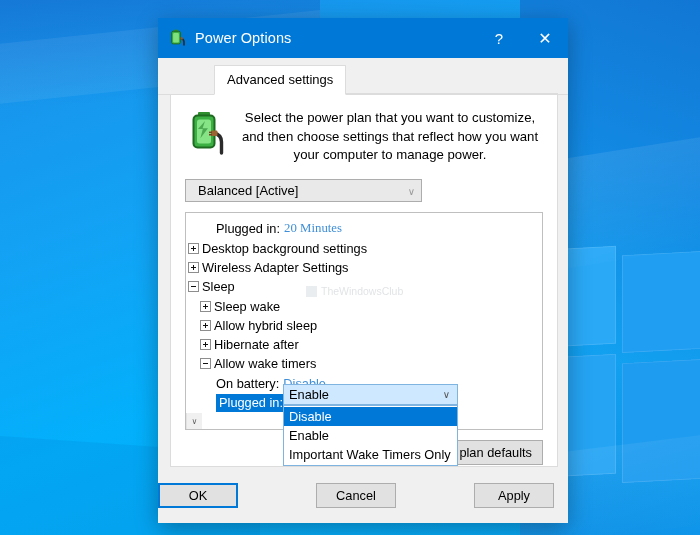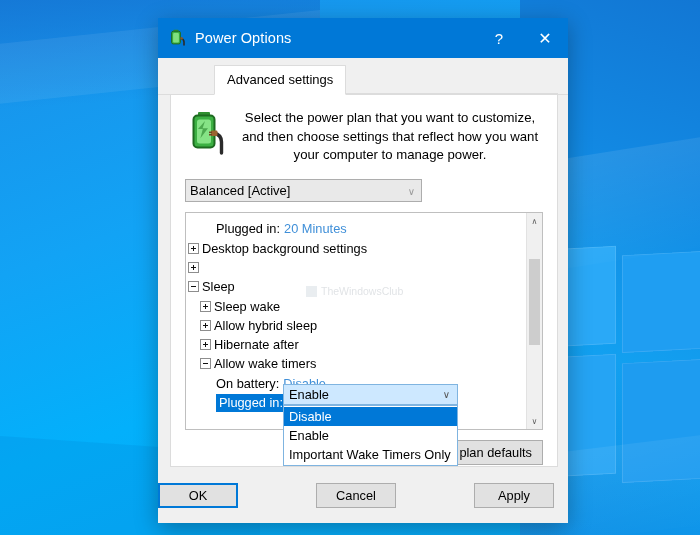--- a/index.html
+++ b/index.html
@@ -143,39 +143,40 @@
   }
 
   
   #plan-combo {
     margin-top: 14px;
     width: 237px; height: 23px;
     border: 1px solid #adadad;
     background: #e9e9e9;
     display: flex; align-items: center;
     font-size: 13px; color: #000;
-    padding-left: 4px;
+    padding-left: 12px;
     position: relative;
   }
   #plan-combo .caret {
     position: absolute; right: 6px; top: 50%;
     transform: translateY(-50%);
     color: #9a9a9a; font-size: 10px;
   }
 
   
   #treewrap {
     margin-top: 10px;
     width: 100%;
     height: 218px;
     border: 1px solid #bfbfbf;
     background: #ffffff;
     display: flex;
     position: relative;
     overflow: hidden;
+    flex-direction: column;
   }
   #tree {
     flex: 1 1 auto;
     position: relative;
     overflow: hidden;
     padding-top: 0px;
     font-size: 12.8px;
   }
   .trow {
     height: 19.3px;
@@ -368,28 +369,29 @@
     <div id="plan-combo">
       <span>Balanced [Active]</span>
       <span class="caret">∨</span>
     </div>
 
     <div id="treewrap">
       <div id="tree">
           <div class="trow clip-top"></div>
           <div class="trow ind3">
             <span class="tlabel">Plugged in:</span>
-            <span class="tlabel value-blue" style="margin-left: 4px;"> 20 Minutes</span>
+            <span class="tlabel value-blue" style="margin-left: 4px; font-family: Liberation Serif, serif;"> 20 Minutes</span>
           </div>
           <div class="trow ind1">
             <span class="expander plus"></span>
             <span class="tlabel">Desktop background settings</span>
           </div>
           <div class="trow ind1">
             <span class="expander plus"></span>
+            <span class="tlabel">Wireless Adapter Settings</span>
           </div>
           <div class="trow ind1">
             <span class="expander minus"></span>
             <span class="tlabel">Sleep</span>
           </div>
           <div class="trow ind2">
             <span class="expander plus"></span>
             <span class="tlabel">Sleep wake</span>
           </div>
           <div class="trow ind2">

